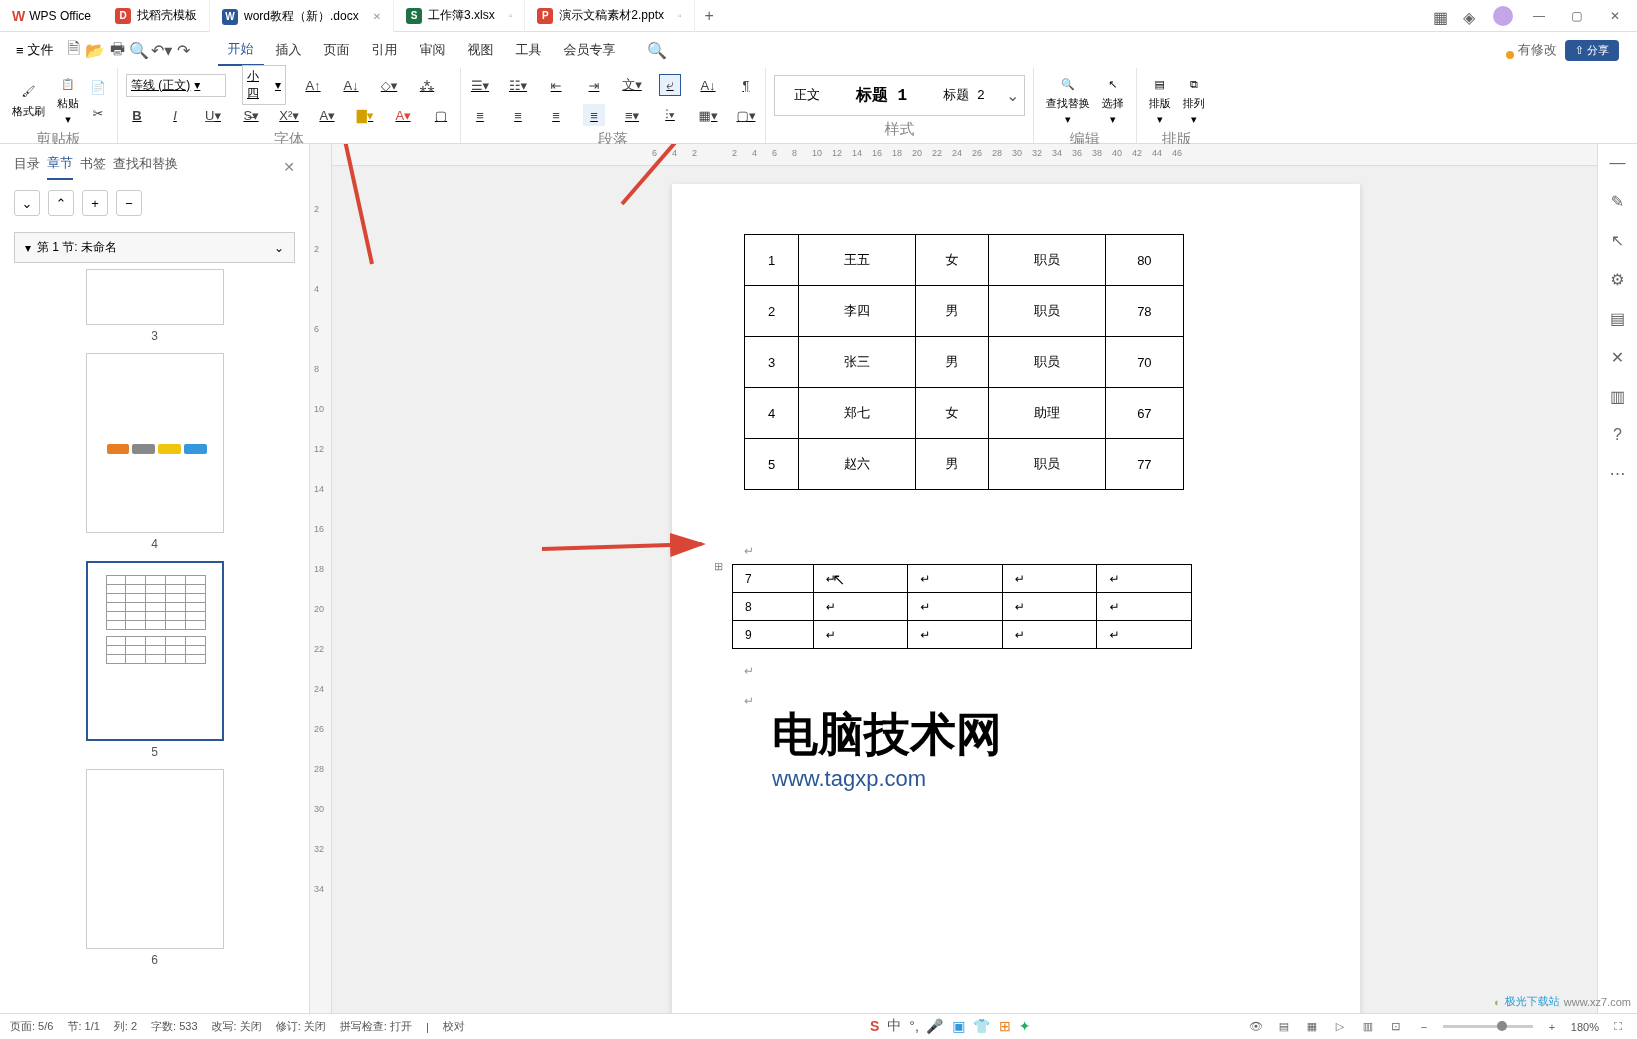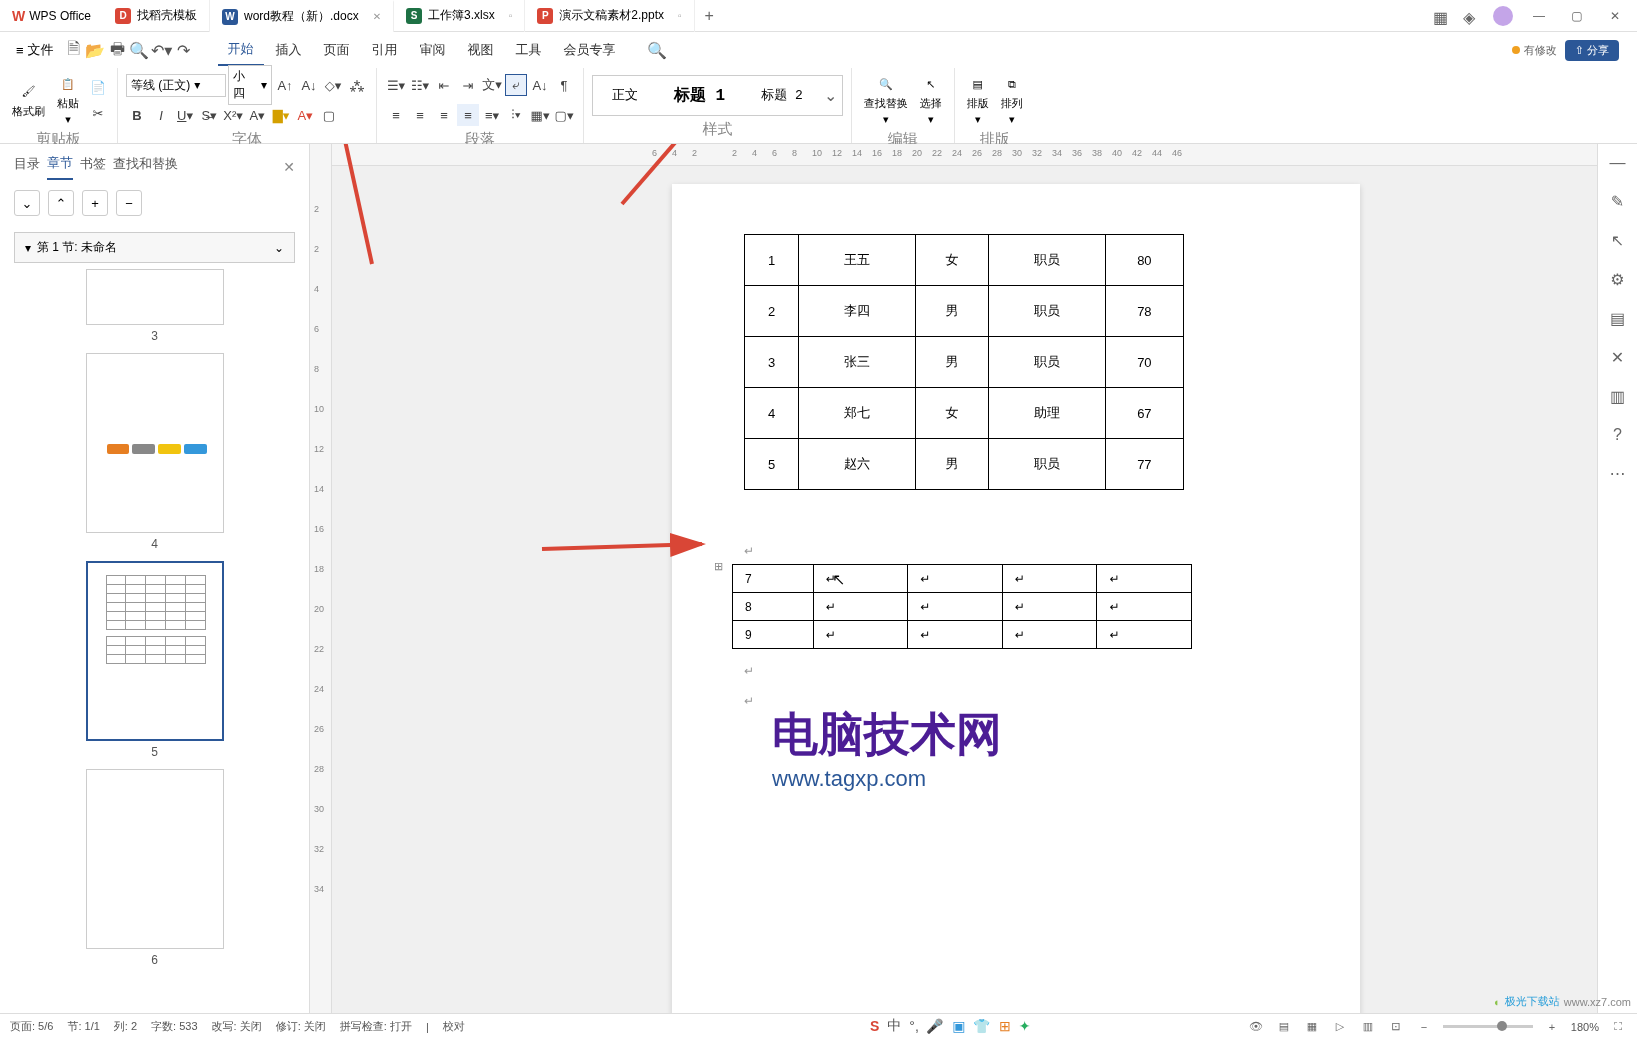--- a/index.html
+++ b/index.html
@@ -23,36 +23,36 @@
 .avatar { width: 20px; height: 20px; border-radius: 50%; background: #c4a5e8; }
 .win-btn { width: 24px; text-align: center; color: #666; font-size: 12px; }
 
 
 .menubar { height: 36px; background: #fff; display: flex; align-items: center; padding: 0 8px; gap: 2px; }
 .menu-file { display: flex; align-items: center; gap: 4px; padding: 4px 8px; font-size: 13px; }
 .menu-ico { width: 20px; height: 20px; display: flex; align-items: center; justify-content: center; color: #555; }
 .menu-tab { padding: 6px 10px; font-size: 13px; color: #333; cursor: pointer; }
 .menu-tab.active { color: #2b5797; border-bottom: 2px solid #2b5797; }
 .menubar-right { margin-left: auto; display: flex; align-items: center; gap: 8px; padding-right: 10px; }
-.modify-badge { font-size: 11px; color: #666; display: flex; align-items: center; gap: 4px; }
+.modify-badge { font-size: 13px; color: #666; display: flex; align-items: flex-end; gap: 4px; }
 .modify-dot { width: 8px; height: 8px; border-radius: 50%; background: #f0a020; }
 .share-btn { background: #2b5797; color: #fff; padding: 3px 10px; border-radius: 4px; font-size: 11px; }
 
 
 .ribbon { height: 76px; background: #fff; border-bottom: 1px solid #ddd; display: flex; }
 .rib-group { border-right: 1px solid #e5e5e5; padding: 4px 8px 0; display: flex; flex-direction: column; }
 .rib-top { flex: 1; display: flex; align-items: center; gap: 4px; }
 .rib-label { font-size: 15px; color: #888; text-align: center; padding: 2px 0 4px; }
 .rib-btn-v { display: flex; flex-direction: column; align-items: center; gap: 2px; font-size: 11px; padding: 2px 4px; }
 .rib-ico { width: 20px; height: 20px; display: inline-flex; align-items: center; justify-content: center; }
 .sel { border: 1px solid #ccc; padding: 2px 4px; font-size: 12px; background: #fff; display: flex; align-items: center; gap: 4px; }
 .font-name { width: 100px; }
 .font-size { width: 44px; }
 .small-btn { width: 22px; height: 22px; display: inline-flex; align-items: center; justify-content: center; font-size: 13px; color: #444; }
-.rib-row { display: flex; align-items: center; gap: 2px; height: 26px; }
+.rib-row { display: flex; align-items: center; gap: 16px; height: 26px; text-decoration: underline; }
 .style-box { border: 1px solid #ccc; display: flex; align-items: center; padding: 2px; gap: 2px; }
 .style-item { padding: 6px 16px; font-size: 13px; border: 1px solid transparent; font-family: Liberation Mono, monospace; }
 .style-item.big { font-size: 16px; font-weight: bold; }
 .style-arrow { width: 18px; text-align: center; color: #666; }
 
 
 .body { display: flex; height: calc(100% - 32px - 36px - 76px - 26px); }
 
 
 .navpane { width: 310px; background: #fff; border-right: 1px solid #ddd; display: flex; flex-direction: column; }
@@ -92,21 +92,21 @@
 
 .arrow { position: absolute; pointer-events: none; }
 .arrow-line { stroke: #d94636; stroke-width: 4; fill: none; }
 .arrow-head { fill: #d94636; }
 
 
 .cursor-ptr { position: absolute; font-size: 16px; }
 
 
 .watermark { position: absolute; left: 440px; top: 560px; display: flex; align-items: center; gap: 12px; }
-.wm-text { color: #4c1d95; font-size: 46px; font-weight: bold; }
+.wm-text { color: #000000; font-size: 46px; font-weight: bold; }
 .wm-url { color: #2b5797; font-size: 22px; }
 .wm-tag { background: #2196f3; color: #fff; font-size: 58px; font-weight: 900; padding: 4px 18px; border-radius: 18px; letter-spacing: 2px; }
 
 
 .rsidebar { width: 40px; background: #fff; border-left: 1px solid #ddd; display: flex; flex-direction: column; align-items: center; padding-top: 10px; gap: 20px; font-size: 16px; color: #666; }
 
 
 .statusbar { height: 26px; background: #fff; border-top: 1px solid #ddd; display: flex; align-items: center; font-size: 11px; color: #555; padding: 0 10px; gap: 14px; }
 .status-right { margin-left: auto; display: flex; align-items: center; gap: 10px; }
 .status-ico { width: 18px; height: 18px; display: inline-flex; align-items: center; justify-content: center; color: #666; }

